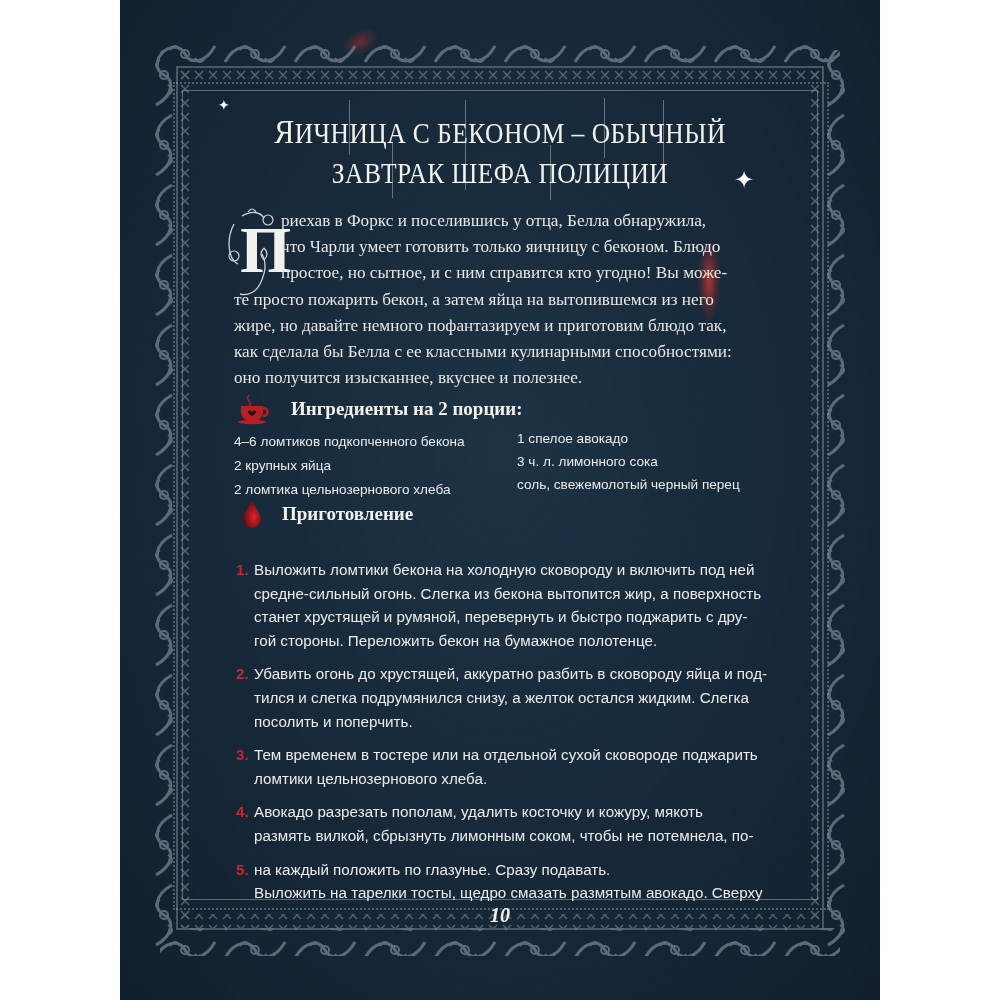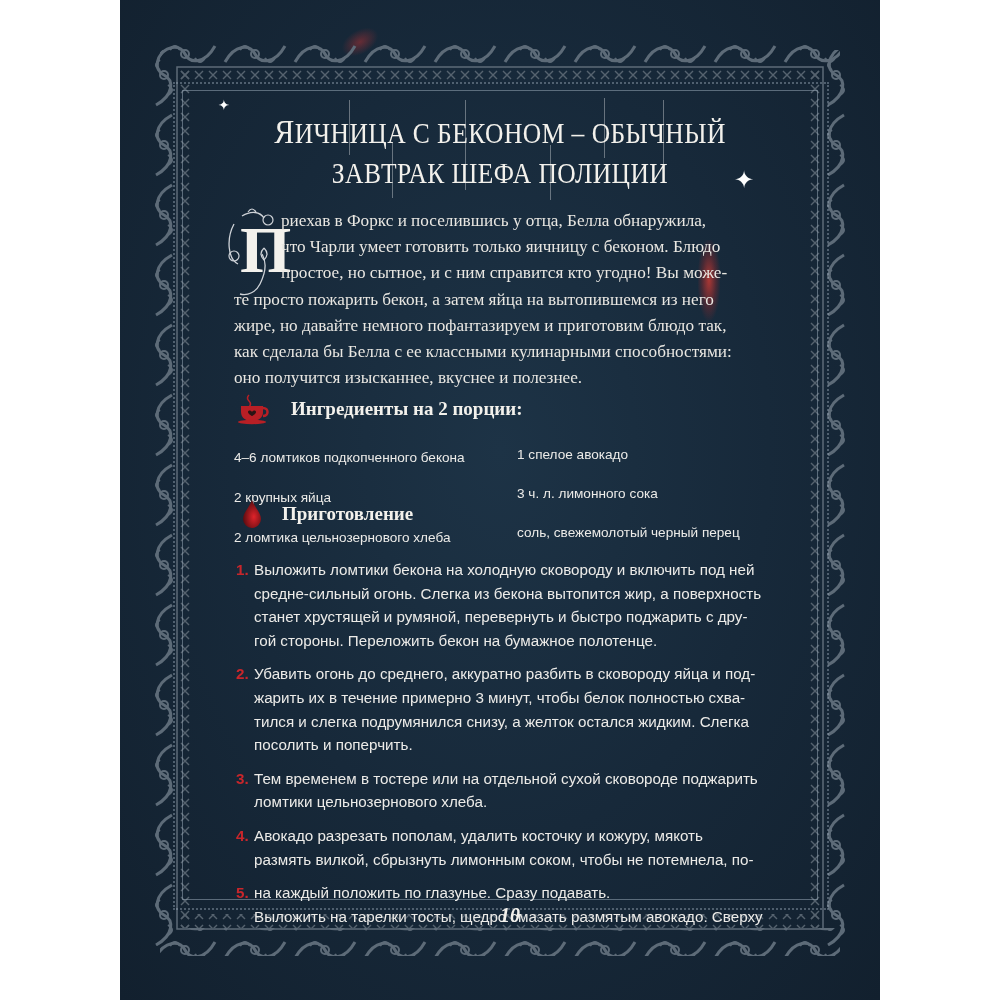--- a/index.html
+++ b/index.html
@@ -69,27 +69,27 @@
   .icon-cup { width: 36px; height: 32px; }
   .icon-drop { width: 24px; height: 30px; }
   .ingredients {
     position: absolute; left: 114px; top: 430px; width: 560px; display: flex;
     color: #ecebe8; font-size: 13.6px; line-height: 24px;
   }
   .ing-col1 { width: 283px; }
   .ing-col1 .ing-item { height: 24px; }
   .ing-col2 { padding-top: 0; }
   .ing-col2 .ing-item { height: 23px; }
-  .ing-item { display: block; white-space: nowrap; margin-top: 16px; }
+  .ing-item { display: block; white-space: nowrap; }
   .steps { position: absolute; left: 114px; top: 558px; width: 562px; color: #ecebe8; font-size: 15.2px; line-height: 23.6px; }
   .step { position: relative; padding-left: 20px; margin-bottom: 10px; }
   .step-num { position: absolute; left: 2px; top: 0; color: #c8262b; font-weight: bold; }
   .step-line { display: block; white-space: nowrap; }
   .page-number {
-    position: absolute; left: 360px; top: 904px; width: 40px; text-align: right;
+    position: absolute; left: 360px; top: 904px; width: 40px; text-align: center;
     font-family: "Liberation Serif", serif; font-style: italic; font-weight: bold; color: #f3f1ec; font-size: 20px;
   }
 </style>
 </head>
 <body>
 
 <div class="page">
 
   <div class="red-glow2"></div>
 
@@ -210,22 +210,21 @@
   <div class="steps">
     <div class="step">
       <span class="step-num">1.</span>
       <span class="step-line">Выложить ломтики бекона на холодную сковороду и включить под ней</span>
       <span class="step-line">средне-сильный огонь. Слегка из бекона вытопится жир, а поверхность</span>
       <span class="step-line">станет хрустящей и румяной, перевернуть и быстро поджарить с дру-</span>
       <span class="step-line">гой стороны. Переложить бекон на бумажное полотенце.</span>
     </div>
     <div class="step">
       <span class="step-num">2.</span>
-      <span class="step-line">Убавить огонь до среднего, аккуратно разбить в сковороду яйца и под-</span>
-      <span class="step-line">жарить их в течение примерно 3 минут, чтобы белок полностью схва-</span>
+      <span class="step-line">Убавить огонь до хрустящей, аккуратно разбить в сковороду яйца и под-</span>
       <span class="step-line">тился и слегка подрумянился снизу, а желток остался жидким. Слегка</span>
       <span class="step-line">посолить и поперчить.</span>
     </div>
     <div class="step">
       <span class="step-num">3.</span>
       <span class="step-line">Тем временем в тостере или на отдельной сухой сковороде поджарить</span>
       <span class="step-line">ломтики цельнозернового хлеба.</span>
     </div>
     <div class="step">
       <span class="step-num">4.</span>

